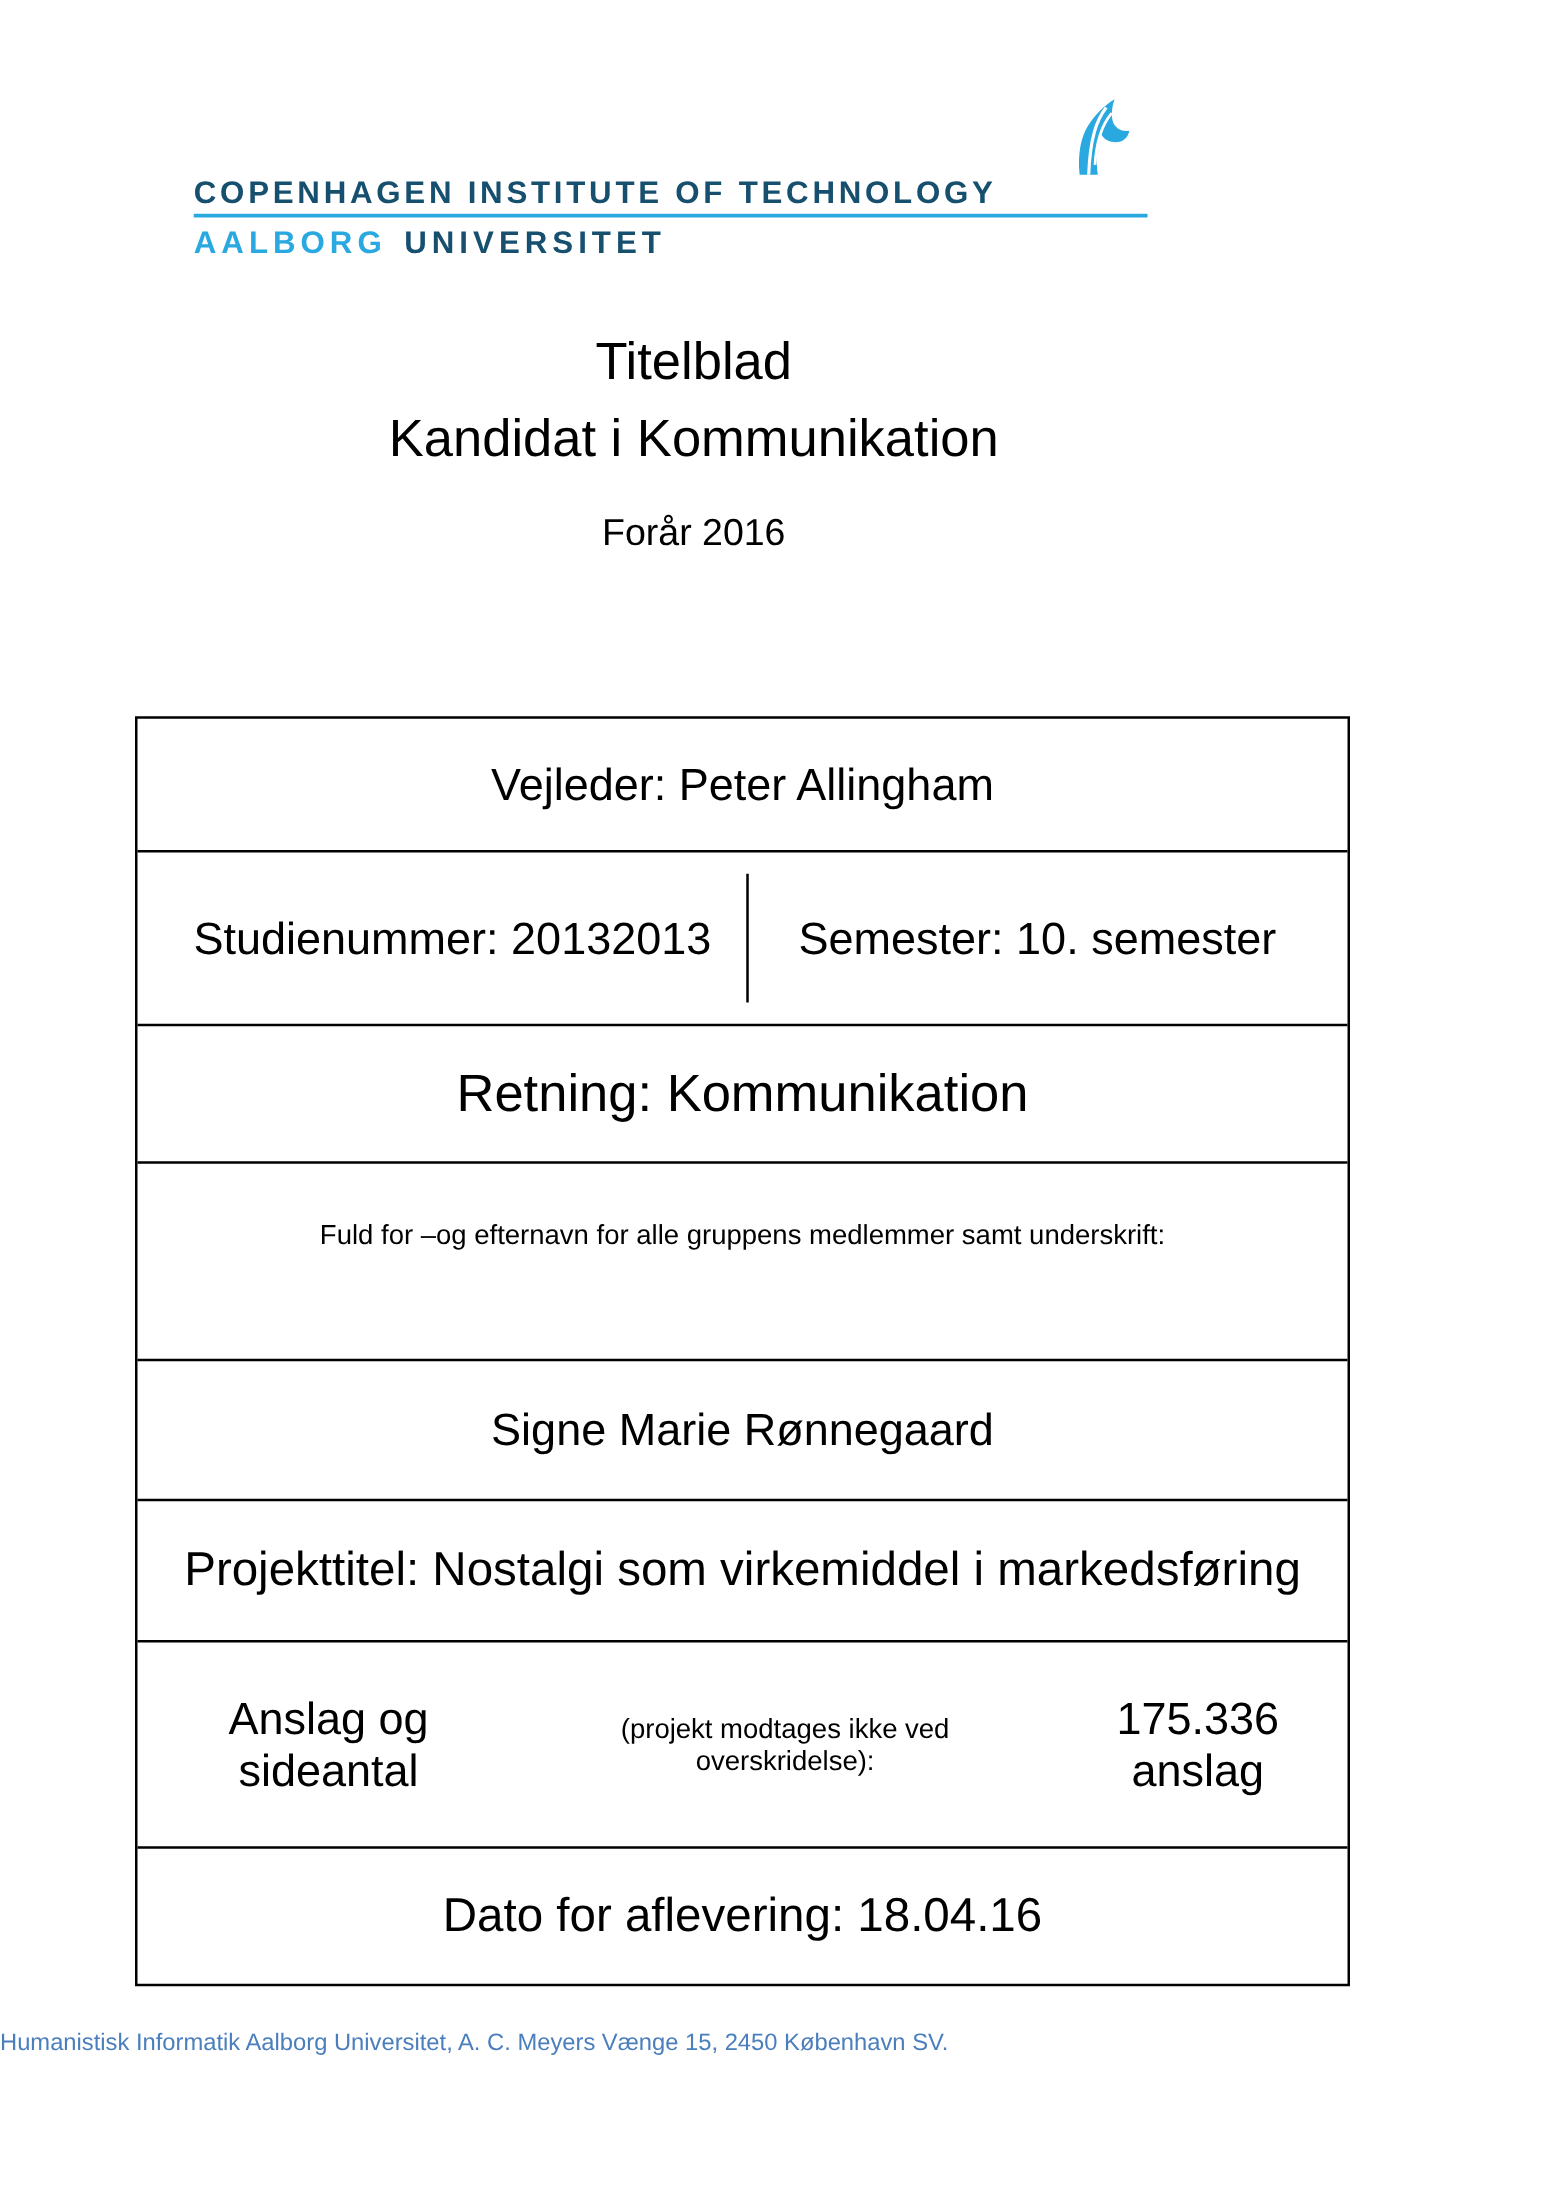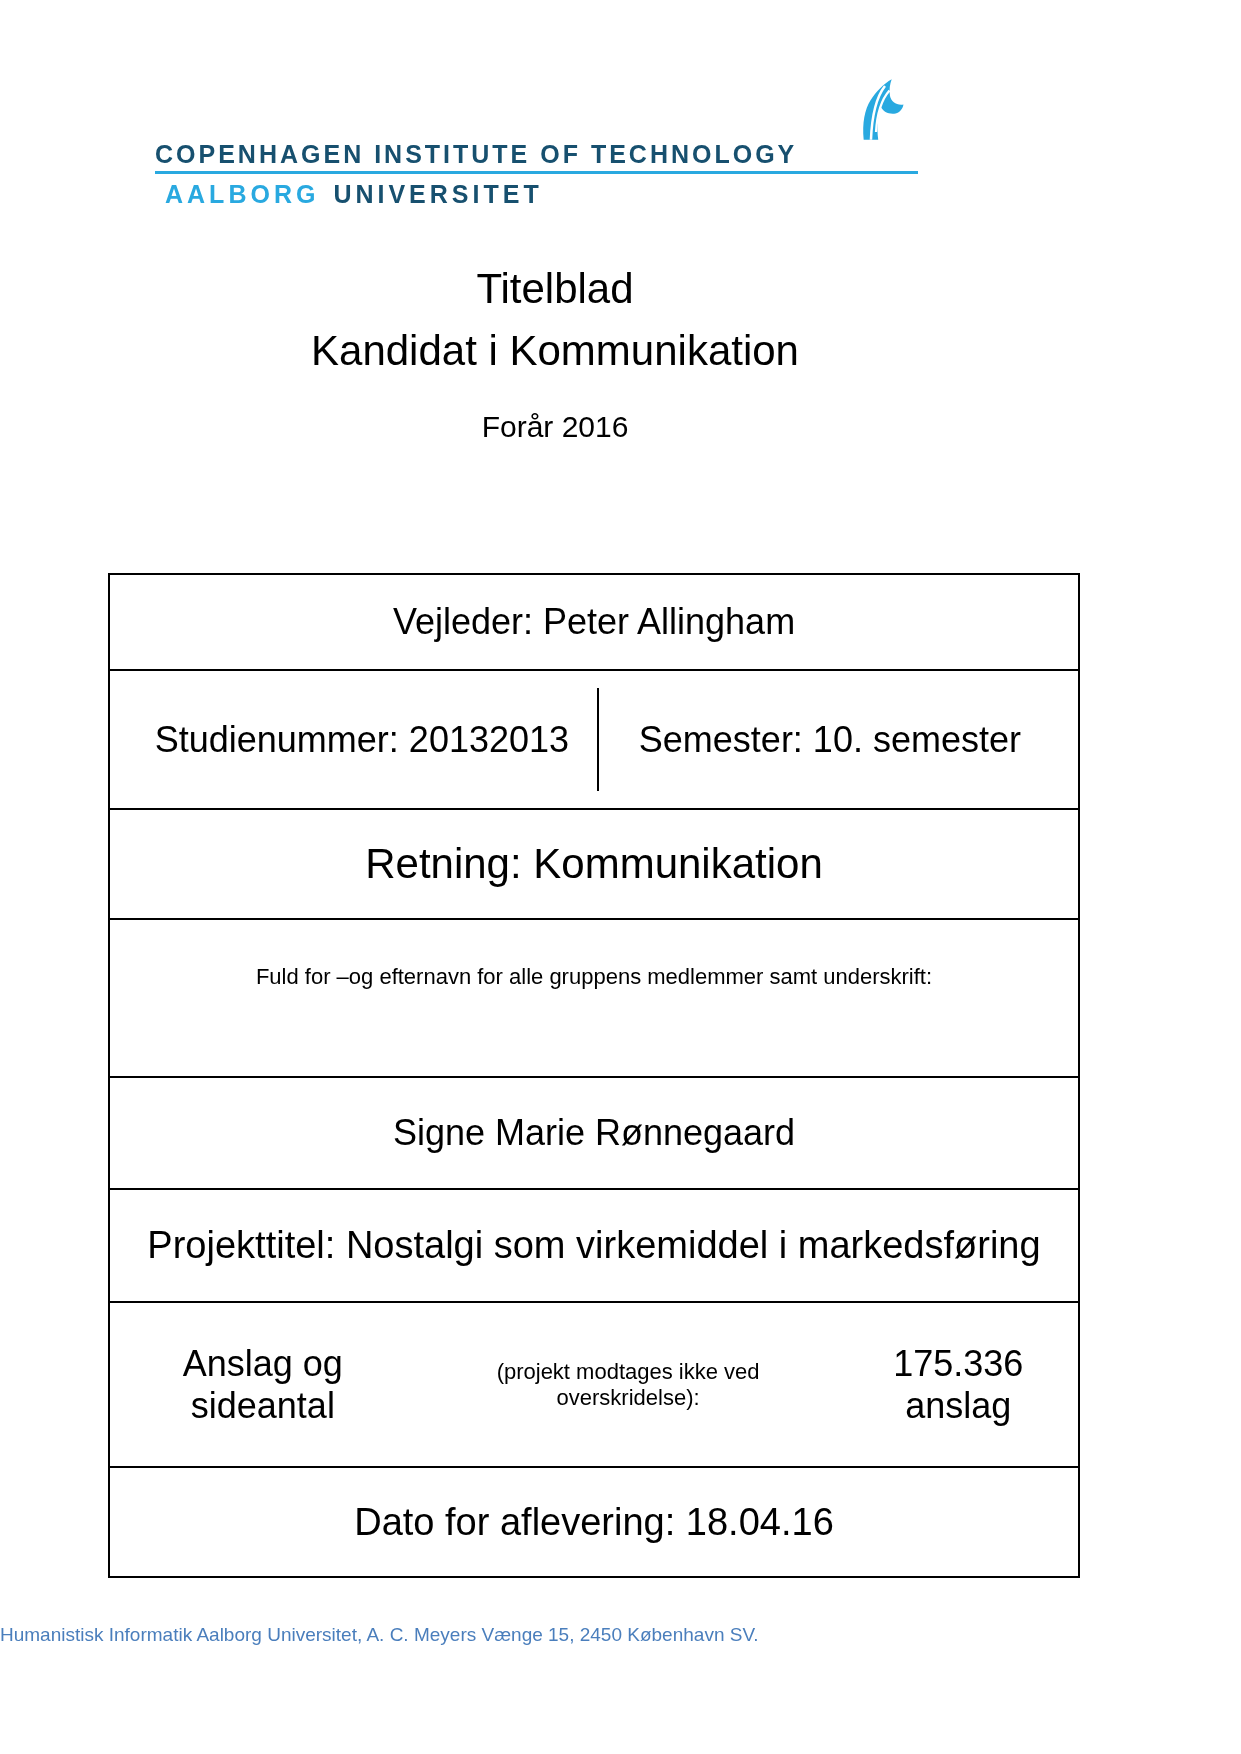--- a/index.html
+++ b/index.html
@@ -19,21 +19,21 @@
   .inst-line {
     position: absolute; left: 0; top: 62px; width: 790px;
     font-size: 25px; font-weight: bold; letter-spacing: 3px;
     color: #17506f; white-space: nowrap;
   }
   .inst-rule {
     position: absolute; left: 0; top: 93px; width: 763px; height: 3px;
     background: #29a9e0;
   }
   .univ-line {
-    position: absolute; left: 10px; top: 102px;
+    position: absolute; left: 0; top: 102px;
     font-size: 25px; font-weight: bold; letter-spacing: 4px; white-space: nowrap;
   }
   .univ-line .hl { color: #29a9e0; margin-right: 14px; }
   .univ-line .rest { color: #17506f; }
 
   
   .title-wrap { position: absolute; left: 0; top: 258px; width: 1110px; text-align: center; }
   .doc-title { font-size: 42px; font-weight: 500; line-height: 62px; }
   .doc-subtitle { font-size: 30px; font-weight: 500; margin-top: 28px; }
 
@@ -41,21 +41,21 @@
   .doc-table {
     position: absolute; left: 108px; top: 573px; width: 968px;
     border: 2px solid #000; display: flex; flex-direction: column;
     font-weight: 500;
   }
   .trow {
     display: flex; align-items: center; justify-content: center;
     border-top: 2px solid #000; text-align: center;
   }
   .trow:first-child { border-top: none; }
-  .r1 { height: 94px; font-size: 36px; }
+  .r1 { height: 105px; font-size: 36px; }
   .r2 { height: 103px; font-size: 36px; padding: 17px; }
   .r3 { height: 108px; font-size: 42px; }
   .r4 { height: 113px; font-size: 22px; }
   .r5 { height: 110px; font-size: 36px; padding: 0; margin-top: 43px; }
   .r6 { height: 111px; font-size: 38px; }
   .r7 { height: 163px; font-size: 36px; }
   .r8 { height: 108px; font-size: 38px; }
   .cell-left, .cell-right {
     height: 100%; display: flex; align-items: center; justify-content: center;
   }

